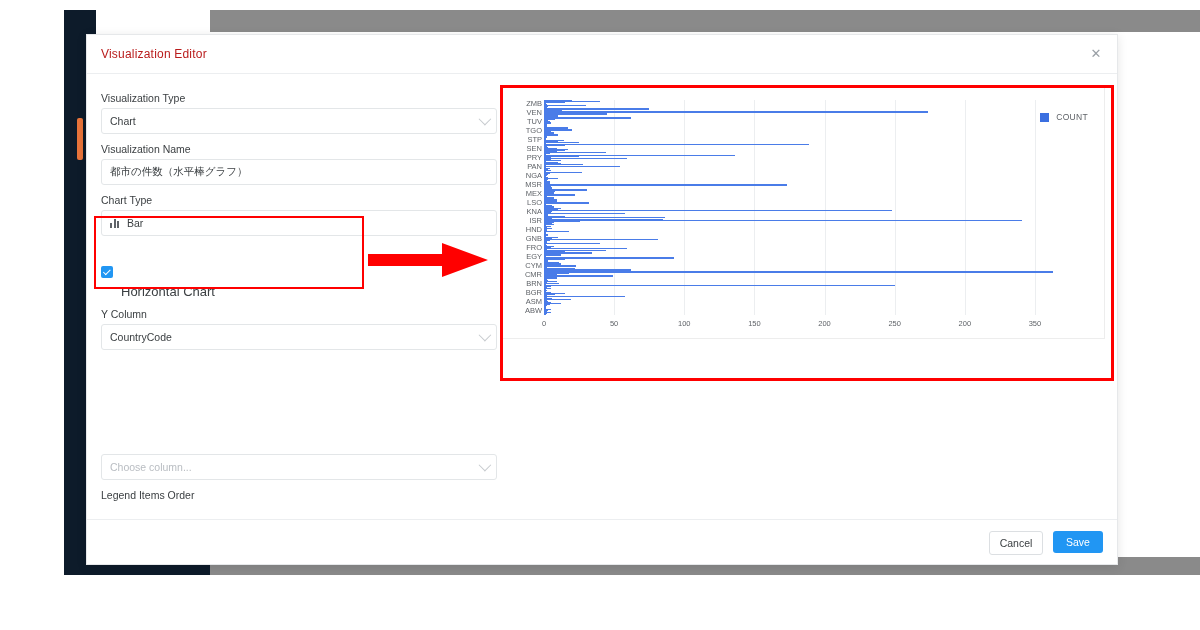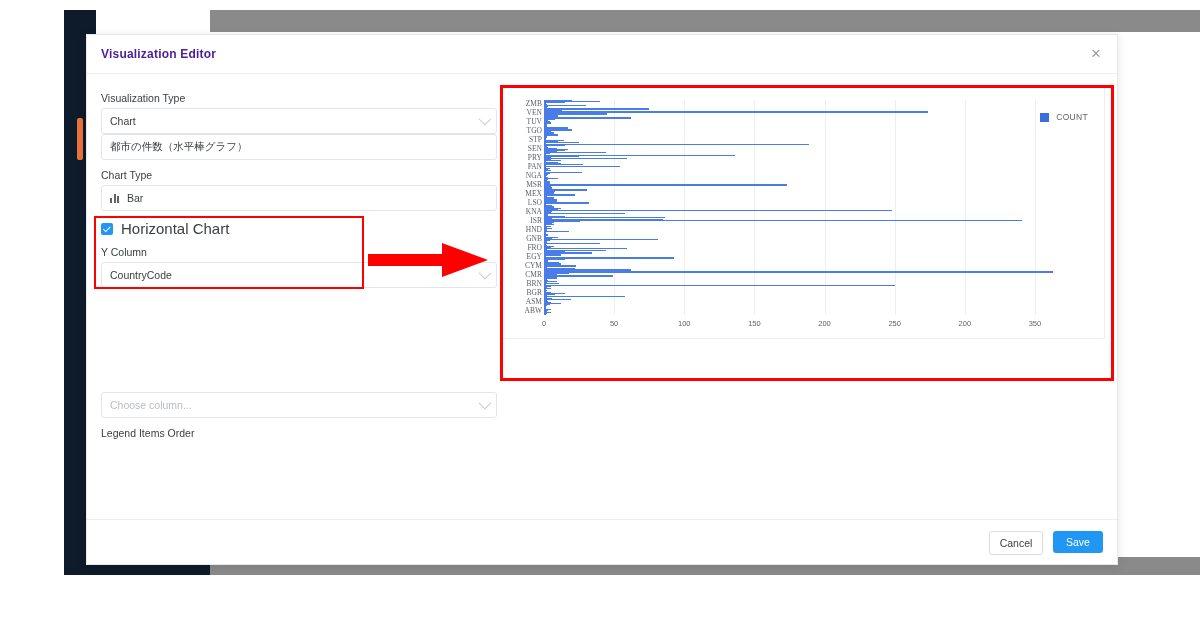--- a/index.html
+++ b/index.html
@@ -17,21 +17,21 @@
   .app-bottomgray{position:absolute;left:210px;top:557px;width:990px;height:18px;background:#8a8a8a;}
   .orange-tick{position:absolute;left:77px;top:118px;width:6px;height:42px;background:#e8743b;border-radius:2px;}
 
   
   .modal{
     position:absolute;left:86px;top:34px;width:1030px;height:529px;
     background:#ffffff;border:1px solid #e6e8ea;
     box-shadow:0 2px 10px rgba(0,0,0,.10);
   }
   .modal-head{height:38px;border-bottom:1px solid #eceef0;position:relative;}
-  .modal-title{position:absolute;left:14px;top:12px;font-size:12px;font-weight:bold;color:#4c1d95;letter-spacing:.2px;}
+  .modal-title{position:absolute;left:14px;top:12px;font-size:12px;font-weight:normal;color:#b91c1c;letter-spacing:.2px;}
   .close-x{position:absolute;right:12px;top:9px;width:18px;height:18px;color:#9aa0a6;font-size:13px;
            display:flex;align-items:center;justify-content:center;cursor:pointer;}
 
   .modal-body{position:absolute;left:0;top:38px;right:0;bottom:44px;}
   .modal-foot{position:absolute;left:0;right:0;bottom:0;height:44px;border-top:1px solid #eceef0;}
 
   
   .formcol{position:absolute;left:14px;top:10px;width:396px;}
   .fld-label{font-size:10.5px;color:#3c4043;margin:9px 0 4px 0;}
   .fld{
@@ -48,31 +48,31 @@
 
   
   .tabs{display:flex;gap:14px;margin:14px 0 0 0;border-bottom:1px solid #eceef0;padding-bottom:0;}
   .tab{font-size:10.5px;color:#5f6368;padding:0 0 6px 0;cursor:pointer;position:relative;}
   .tab.active{color:#1a73e8;}
   .tab.active:after{content:"";position:absolute;left:0;right:0;bottom:-1px;height:2px;background:#1a73e8;}
 
   .chk-row{display:flex;align-items:center;margin:9px 0 0 0;}
   .chkbox{width:12px;height:12px;border-radius:2px;background:#2196f3;display:flex;align-items:center;justify-content:center;cursor:pointer;}
   .chkbox:after{content:"";width:6px;height:3px;border-left:1.6px solid #fff;border-bottom:1.6px solid #fff;transform:rotate(-45deg) translate(0px,-1px);}
-  .chk-lab{font-size:15px;color:#3c4043;margin-left:8px;}
+  .chk-lab{font-size:13px;color:#3c4043;margin-left:8px;margin-top:39px;}
 
   
   .chartpanel{position:absolute;left:414px;top:12px;width:602px;height:252px;border:1px solid #ededed;background:#fff;}
   .legend{position:absolute;right:16px;top:26px;display:flex;align-items:center;gap:7px;}
   .legend-sw{width:9px;height:9px;background:#3b6fe0;}
   .legend-tx{font-size:8.5px;color:#5f6368;letter-spacing:.3px;}
 
   .plotwrap{position:absolute;left:10px;top:14px;width:560px;height:232px;}
   .ylabels{position:absolute;left:0;top:0;width:30px;height:215px;}
-  .ylab{position:absolute;right:0;font-size:7.5px;color:#5f6368;line-height:8px;text-align:right;white-space:nowrap;font-family:Liberation Serif, serif;}
+  .ylab{position:absolute;right:0;font-size:7.5px;color:#5f6368;line-height:8px;text-align:right;white-space:nowrap;}
   .plot{position:absolute;left:32px;top:0;width:526px;height:215px;}
   .gridline{position:absolute;top:0;bottom:0;width:1px;background:#eceef0;}
   .axisline{position:absolute;left:0;top:0;bottom:0;width:1px;background:#d6d9dc;}
   .bar{position:absolute;left:0;height:2px;background:#4a7ce8;}
   .xticks{position:absolute;left:32px;top:216px;width:526px;height:14px;}
   .xtick{position:absolute;font-size:7.5px;color:#5f6368;transform:translateX(-50%);top:3px;}
 
   
   .redbox-chart{position:absolute;left:500px;top:85px;width:608px;height:290px;border:3px solid #ff0000;pointer-events:none;}
   .redbox-form{position:absolute;left:94px;top:216px;width:266px;height:69px;border:2.5px solid #ff0000;pointer-events:none;}
@@ -117,20 +117,21 @@
     <div class="modal-body">
 
       <div class="formcol">
 
         <div class="fld-label">Visualization Type</div>
         <div class="fld">
           <span>Chart</span>
           <span class="chev"></span>
         </div>
 
+        <div class="fld-label">Visualization Name</div>
         <div class="fld">
           <span>都市の件数（水平棒グラフ）</span>
         </div>
 
 
         <div class="fld-label">Chart Type</div>
         <div class="fld">
           <span class="barico">
               <i></i>
               <i></i>

